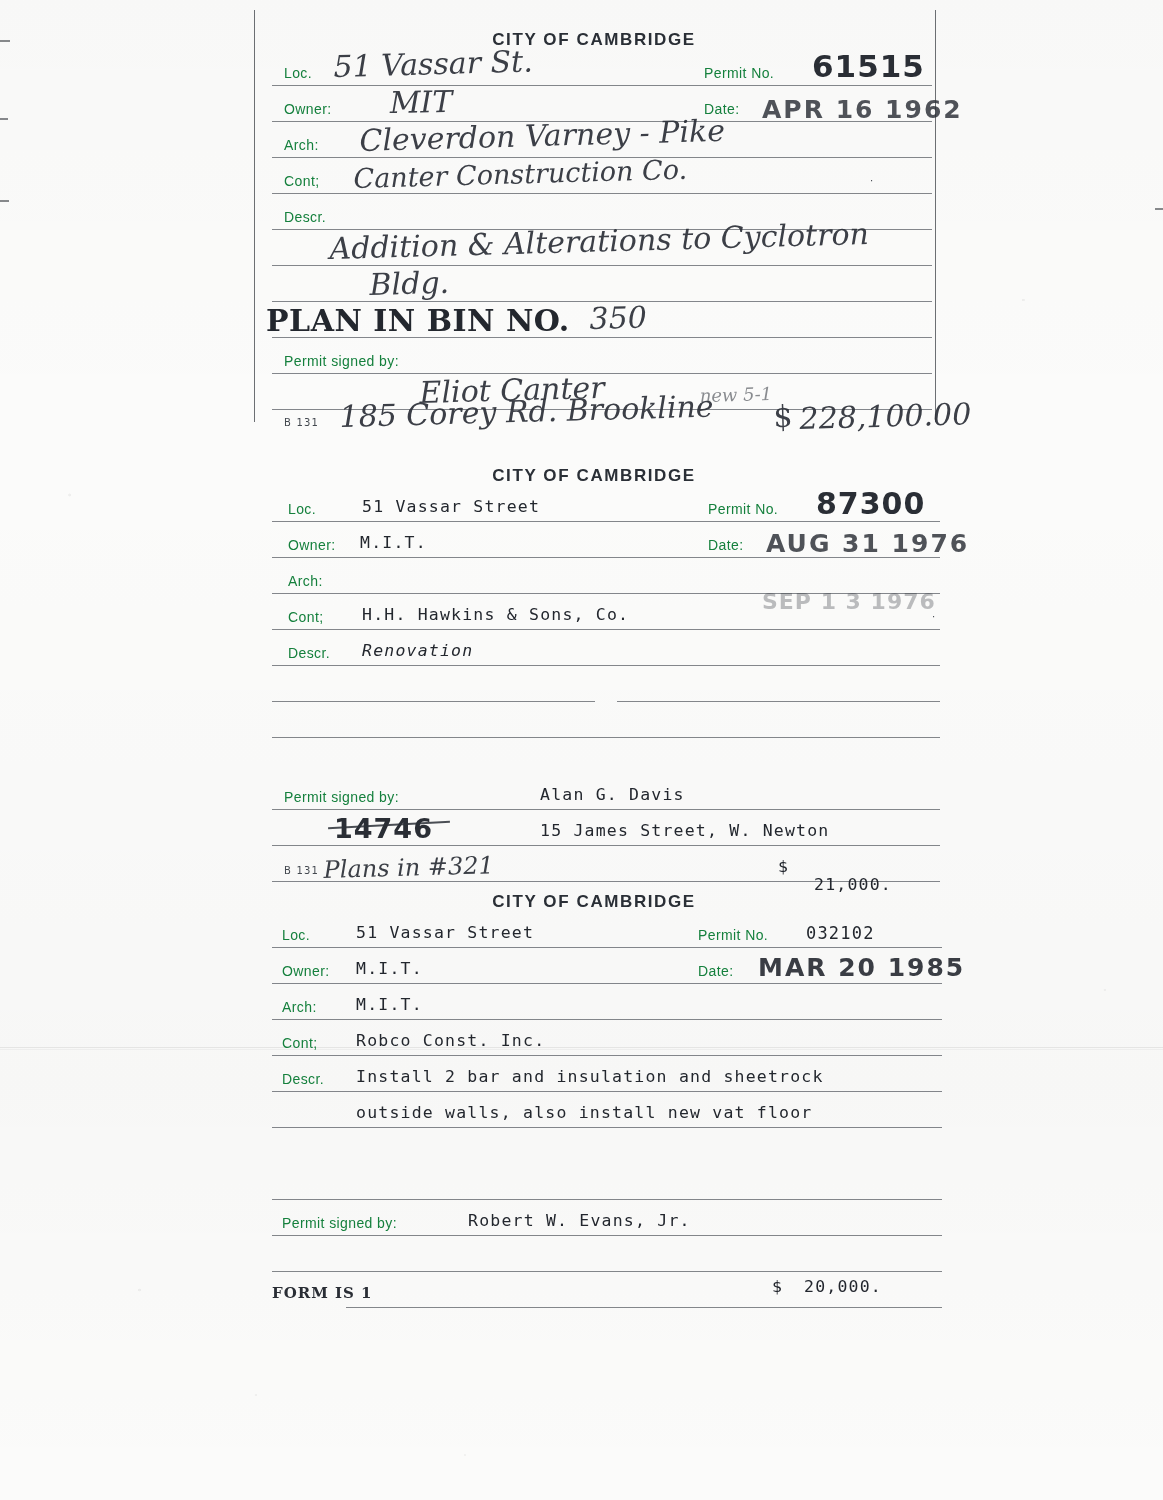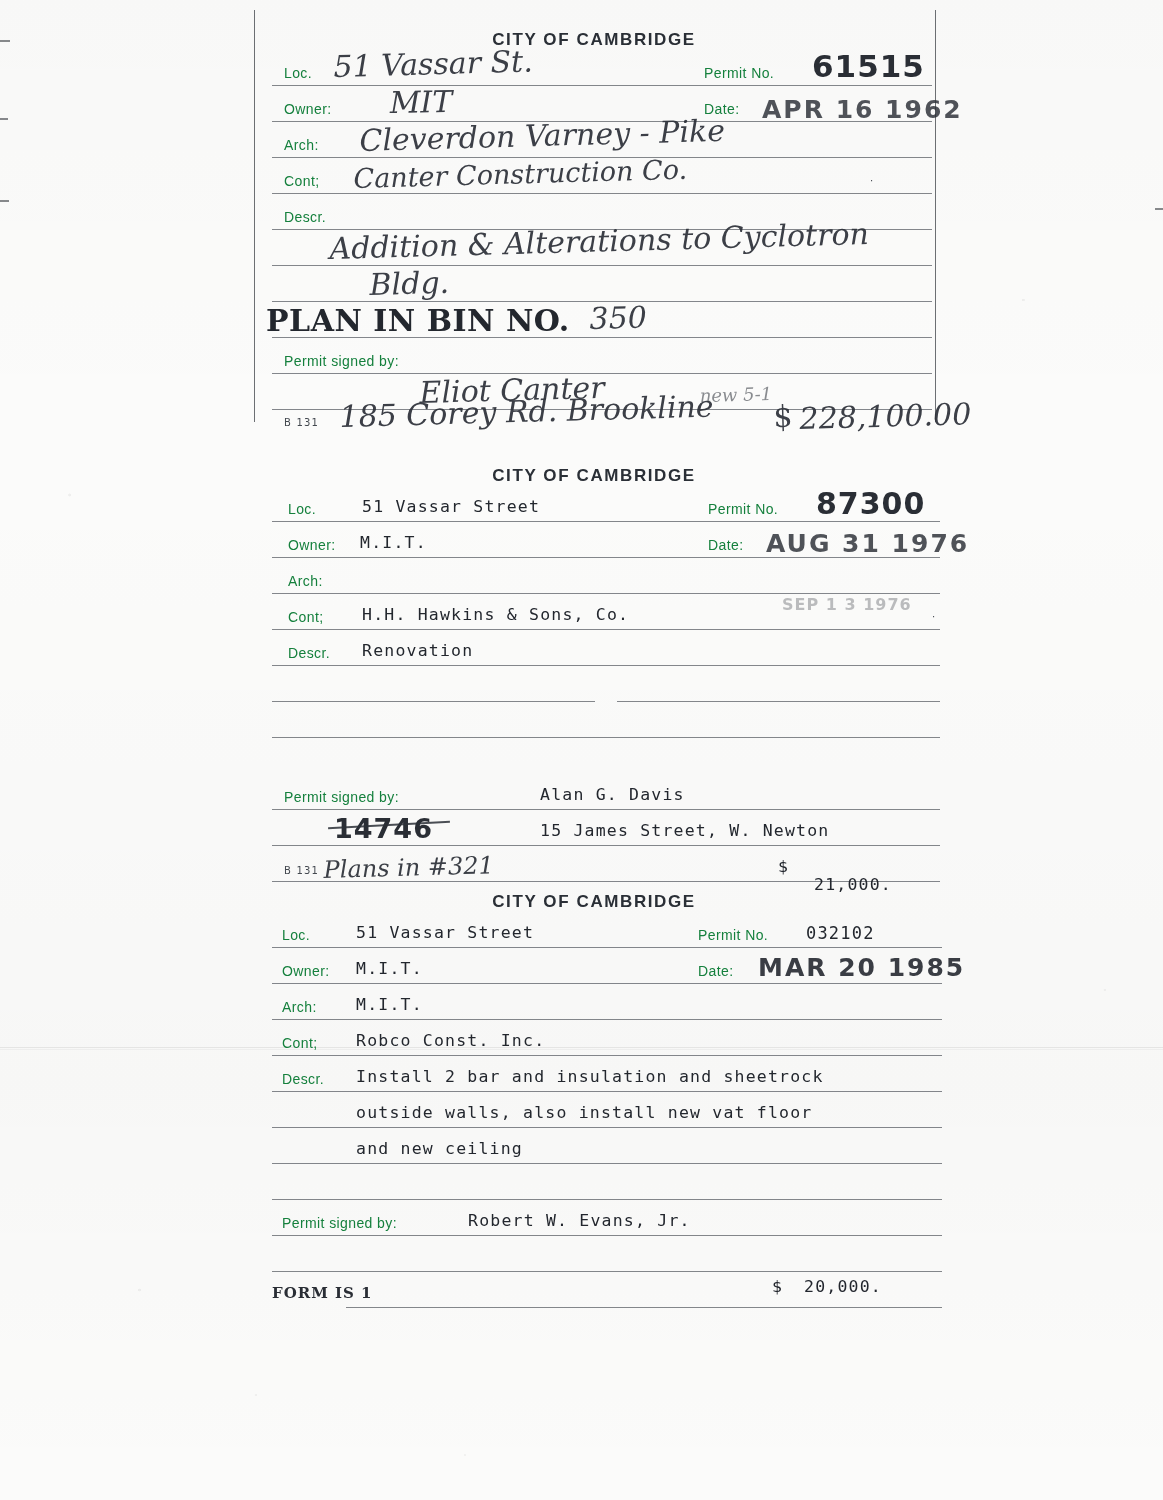--- a/index.html
+++ b/index.html
@@ -110,22 +110,21 @@
     color: #2a2e35;
     white-space: nowrap;
   }
   .stamp.date {
     font-size: 25px;
     letter-spacing: 2px;
     opacity: 0.82;
   }
   .stamp.ghost {
     opacity: 0.30;
-    font-size: 16px;
-    margin-left: 20px;
+    font-size: 22px;
   }
   .bin {
     position: absolute;
     font-family: "DejaVu Serif", serif;
     font-weight: 700;
     font-size: 30px;
     letter-spacing: 0.5px;
     color: #23272e;
     white-space: nowrap;
   }
@@ -277,21 +276,21 @@
     <div class="row" style="position:absolute; left:272px; top:154px; width:668px;">
       <div class="rule"></div>
       <div class="lbl" style="left:16px;">Cont;</div>
       <div class="val" style="left:90px;">H.H. Hawkins &amp; Sons, Co.</div>
       <div class="tiny" style="left:660px; bottom:8px;">·</div>
     </div>
 
     <div class="row" style="position:absolute; left:272px; top:190px; width:668px;">
       <div class="rule"></div>
       <div class="lbl" style="left:16px;">Descr.</div>
-      <div class="val" style="left:90px;">Renovation</div>
+      <div class="val" style="left:90px;font-style:italic;">Renovation</div>
     </div>
 
     <div class="row" style="position:absolute; left:272px; top:226px; width:668px;">
       <div class="rule" style="right:345px;"></div>
       <div class="rule" style="left:345px;"></div>
     </div>
 
     <div class="row" style="position:absolute; left:272px; top:262px; width:668px;">
       <div class="rule"></div>
     </div>
@@ -355,24 +354,20 @@
       <div class="rule"></div>
       <div class="lbl" style="left:10px;">Descr.</div>
       <div class="val" style="left:84px;">Install 2 bar and insulation and sheetrock</div>
     </div>
 
     <div class="row" style="position:absolute; left:272px; top:222px; width:670px;">
       <div class="rule"></div>
       <div class="val" style="left:84px;">outside walls, also install new vat floor</div>
     </div>
 
-    <div class="row" style="position:absolute; left:272px; top:258px; width:670px;">
-      <div class="rule"></div>
-      <div class="val" style="left:84px;">and new ceiling</div>
-    </div>
 
     <div class="row" style="position:absolute; left:272px; top:294px; width:670px;">
       <div class="rule"></div>
     </div>
 
     <div class="row" style="position:absolute; left:272px; top:330px; width:670px;">
       <div class="rule"></div>
       <div class="lbl" style="left:10px;">Permit signed by:</div>
       <div class="val" style="left:196px;">Robert W. Evans, Jr.</div>
     </div>

